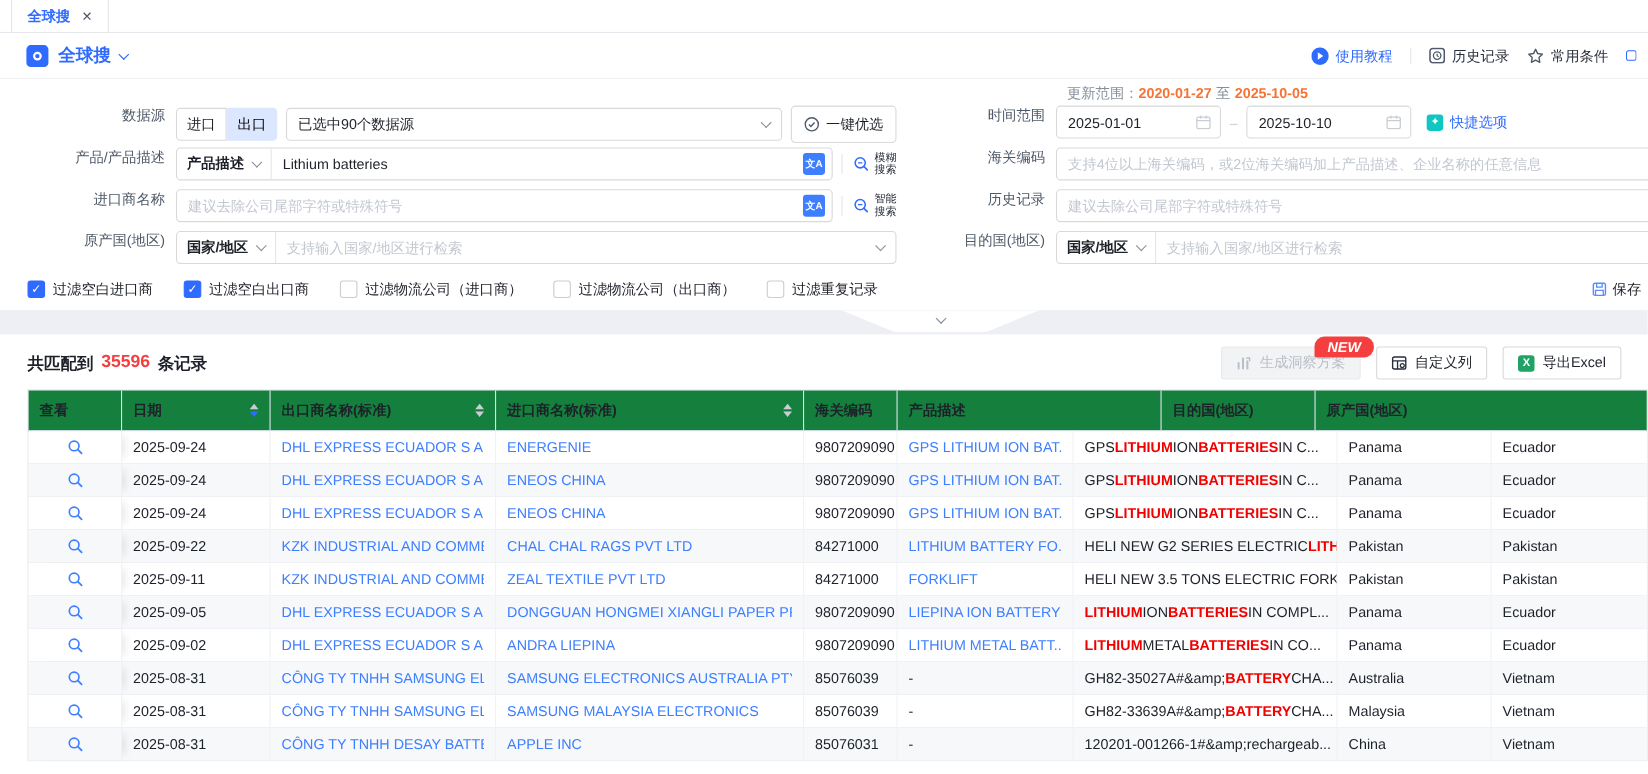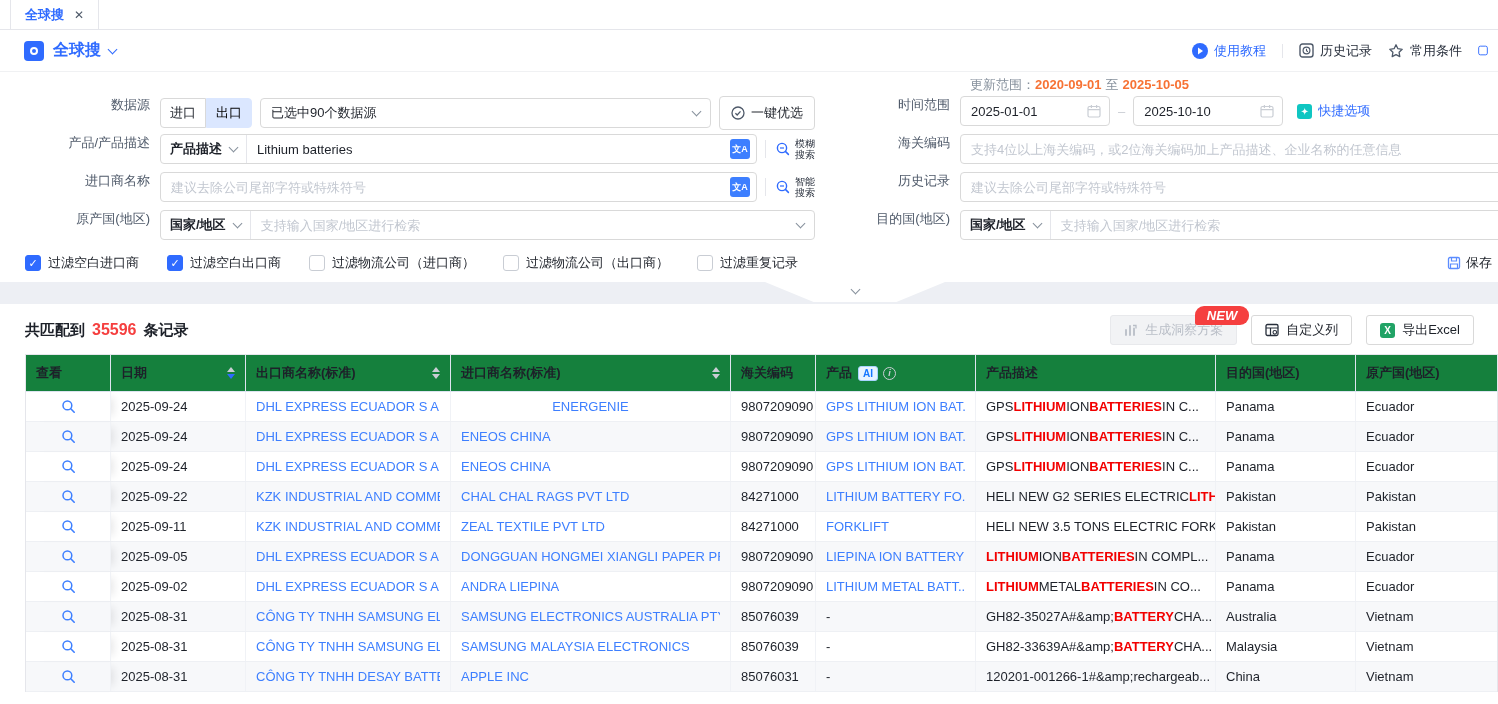--- a/index.html
+++ b/index.html
@@ -164,21 +164,21 @@
     <span class="cutoff">
       <svg width="15" height="15" viewBox="0 0 15 15">
         <rect x="1" y="1" width="13" height="13" rx="2.5" fill="none" stroke="#2f6bff" stroke-width="1.4"></rect>
       </svg>
     </span>
   </div>
 </div>
 
 <div class="search">
   <div class="update-range">
-    <span>更新范围：</span><b>2020-09-01</b><span class="to">至</span><b>2025-10-05</b>
+    <span>更新范围：</span><b>2020-01-27</b><span class="to">至</span><b>2025-10-05</b>
   </div>
 
   <div class="sgrid">
 
     <div class="col-left">
       <div class="srow">
         <span class="slabel">数据源</span>
         <div class="fields">
           <div class="seg">
             <span class="sbtn">进口</span>
@@ -407,25 +407,20 @@
         <div class="th" style="width: 280px;">
           <span>进口商名称(标准)</span>
           <span class="sorters">
             <span class="car up"></span>
             <span class="car down"></span>
           </span>
         </div>
         <div class="th" style="width: 85px;">
           <span>海关编码</span>
         </div>
-        <div class="th" style="width: 160px;">
-          <span>产品</span>
-          <span class="ai-badge">AI</span>
-          <span class="info-ic">i</span>
-        </div>
         <div class="th" style="width: 240px;">
           <span>产品描述</span>
         </div>
         <div class="th" style="width: 140px;">
           <span>目的国(地区)</span>
         </div>
         <div class="th" style="width: 143px;">
           <span>原产国(地区)</span>
         </div>
       </div>
@@ -436,21 +431,21 @@
               <circle cx="6.4" cy="6.4" r="4.4" fill="none" stroke="#3d7fff" stroke-width="1.5"></circle>
               <path d="M9.8 9.8l3.4 3.4" stroke="#3d7fff" stroke-width="1.6" stroke-linecap="round"></path>
             </svg>
           </div>
           <div class="td" style="width: 135px;">
             <span>2025-09-24</span>
           </div>
           <div class="td" style="width: 205px;">
             <span class="lnk">DHL EXPRESS ECUADOR S A</span>
           </div>
-          <div class="td" style="width: 280px; justify-content: center;">
+          <div class="td" style="width: 280px;">
             <span class="lnk">ENERGENIE</span>
           </div>
           <div class="td" style="width: 85px;">
             <span>9807209090</span>
           </div>
           <div class="td" style="width: 160px;">
             <span class="lnk">GPS LITHIUM ION BAT...</span>
           </div>
           <div class="td" style="width: 240px;">
             <span>GPS </span>

